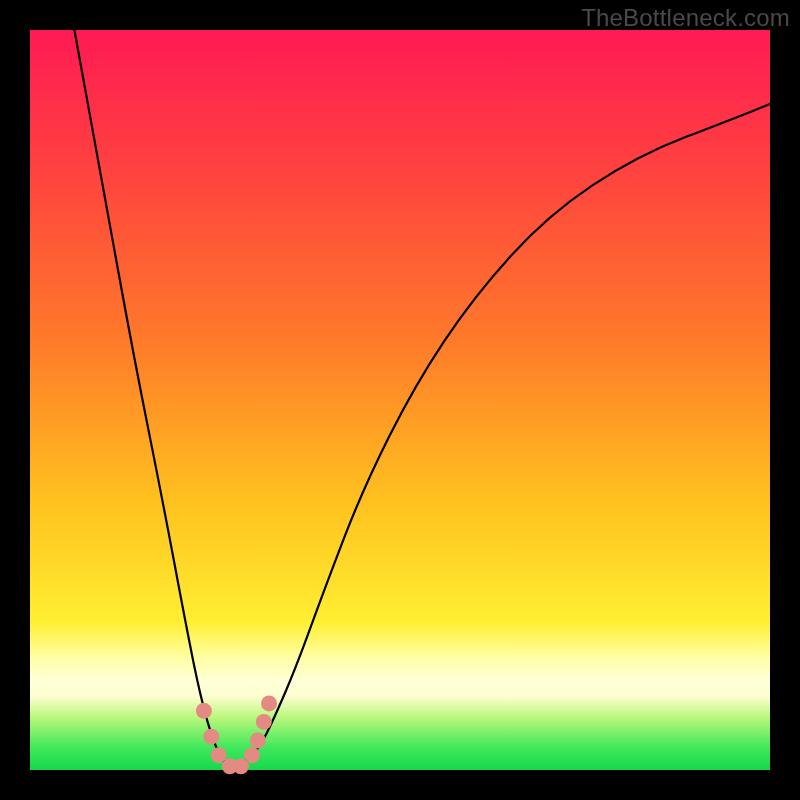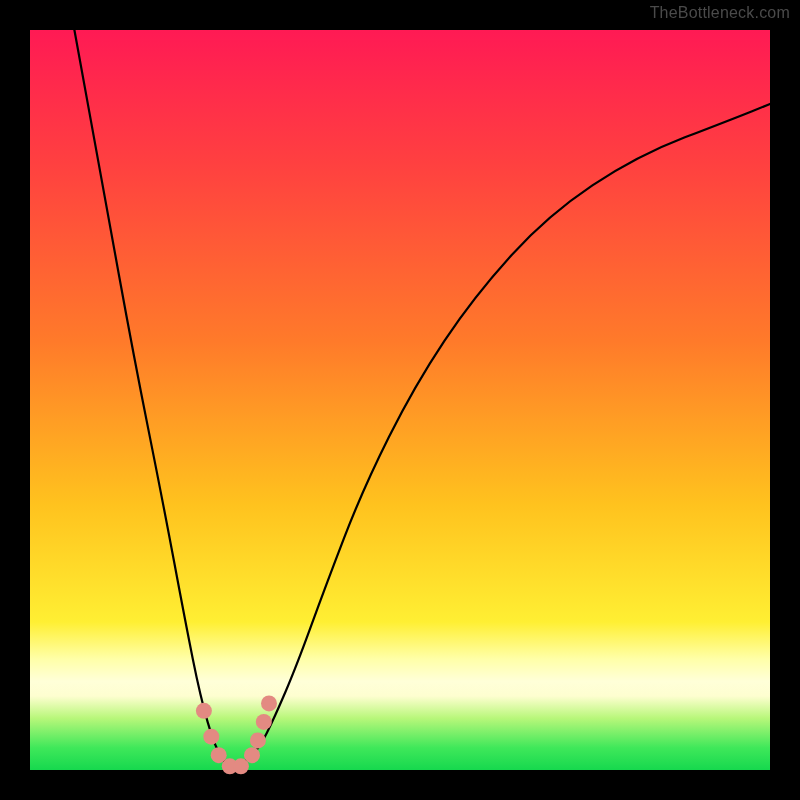--- a/index.html
+++ b/index.html
@@ -36,21 +36,21 @@
       #b8f77a 93%,
       #3fe85a 97%,
       #16d84e 100%
     );
   }
   .watermark {
     position: absolute;
     top: 4px;
     right: 10px;
     color: #4a4a4a;
-    font-size: 16px;
+    font-size: 24px;
     font-weight: 500;
     letter-spacing: 0.2px;
     user-select: none;
   }
   svg.curve {
     position: absolute;
     left: 0;
     top: 0;
     width: 740px;
     height: 740px;

